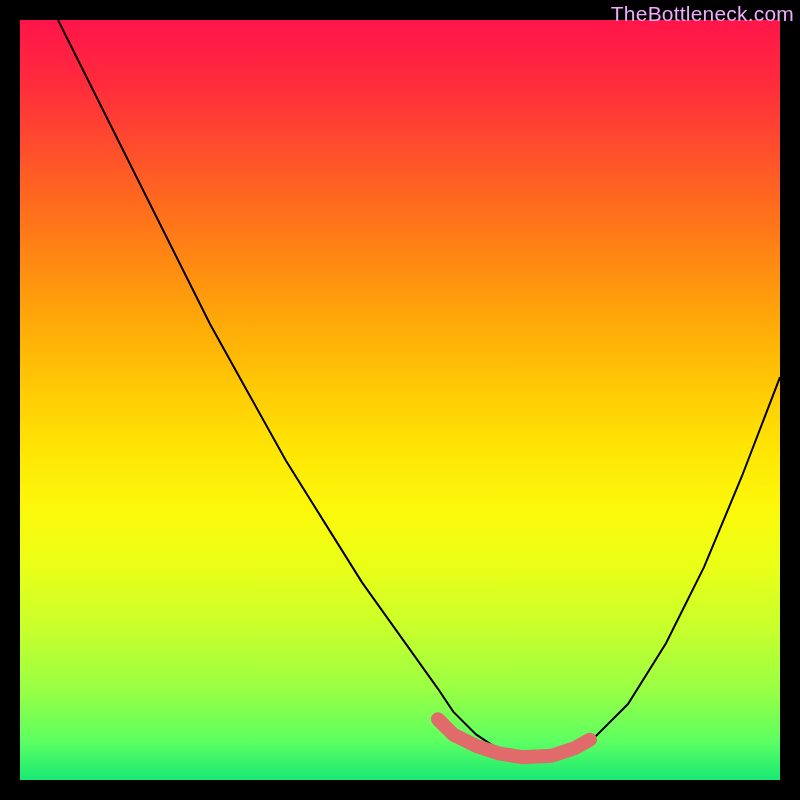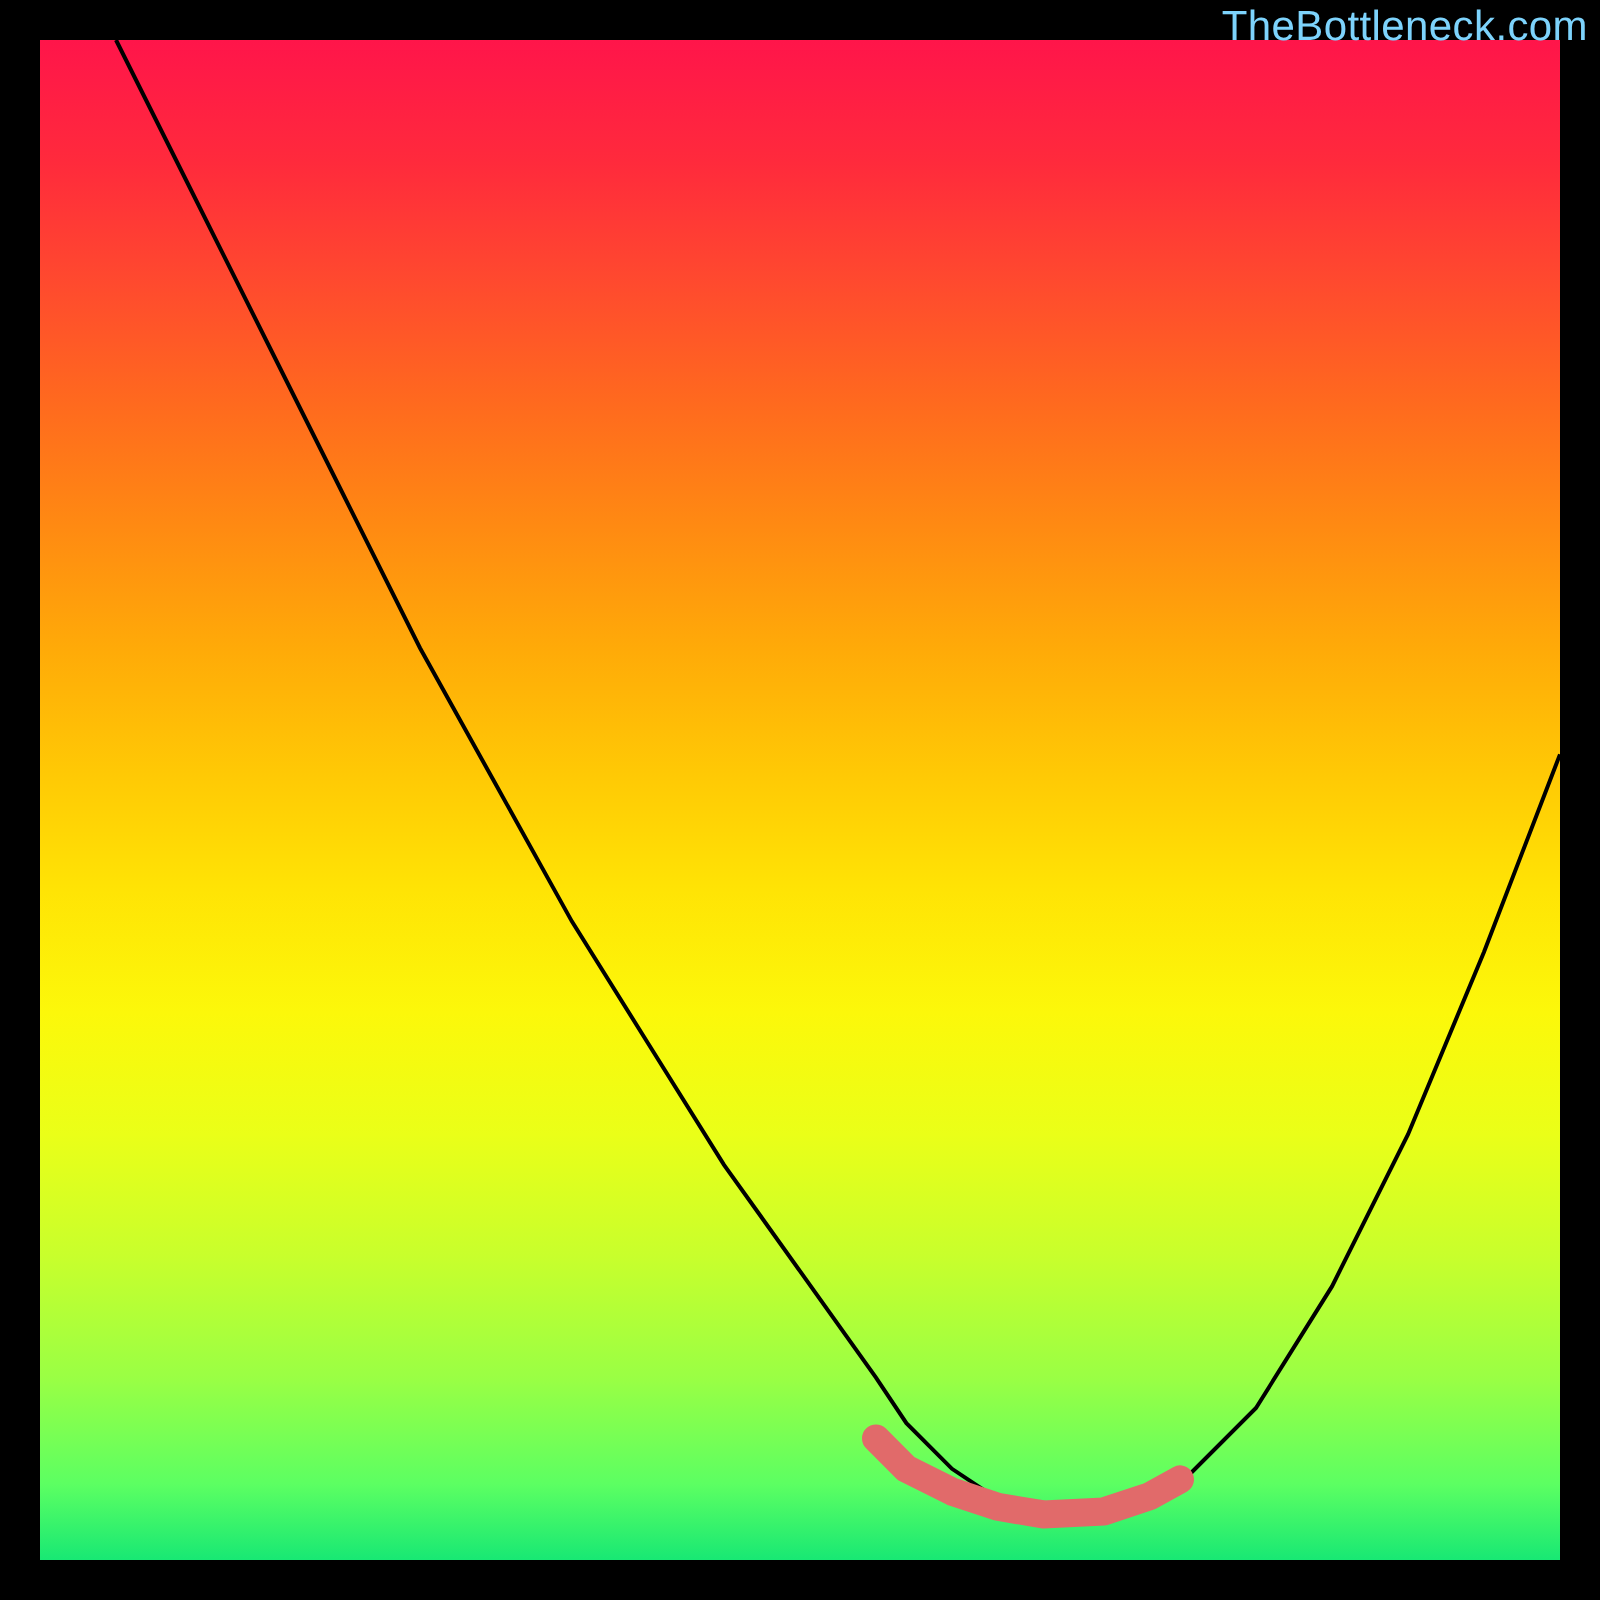--- a/index.html
+++ b/index.html
@@ -55,21 +55,21 @@
     fill: none;
     stroke: #e16a6a;
     stroke-width: 14;
     stroke-linecap: round;
     stroke-linejoin: round;
   }
   .watermark {
     position: absolute;
     top: 2px;
     right: 6px;
-    color: #7dd3fc;
+    color: #f0abfc;
     font-size: 21px;
     font-weight: 500;
     letter-spacing: 0.2px;
   }
 </style>
 </head>
 <body>
 
 <div class="frame">
 

